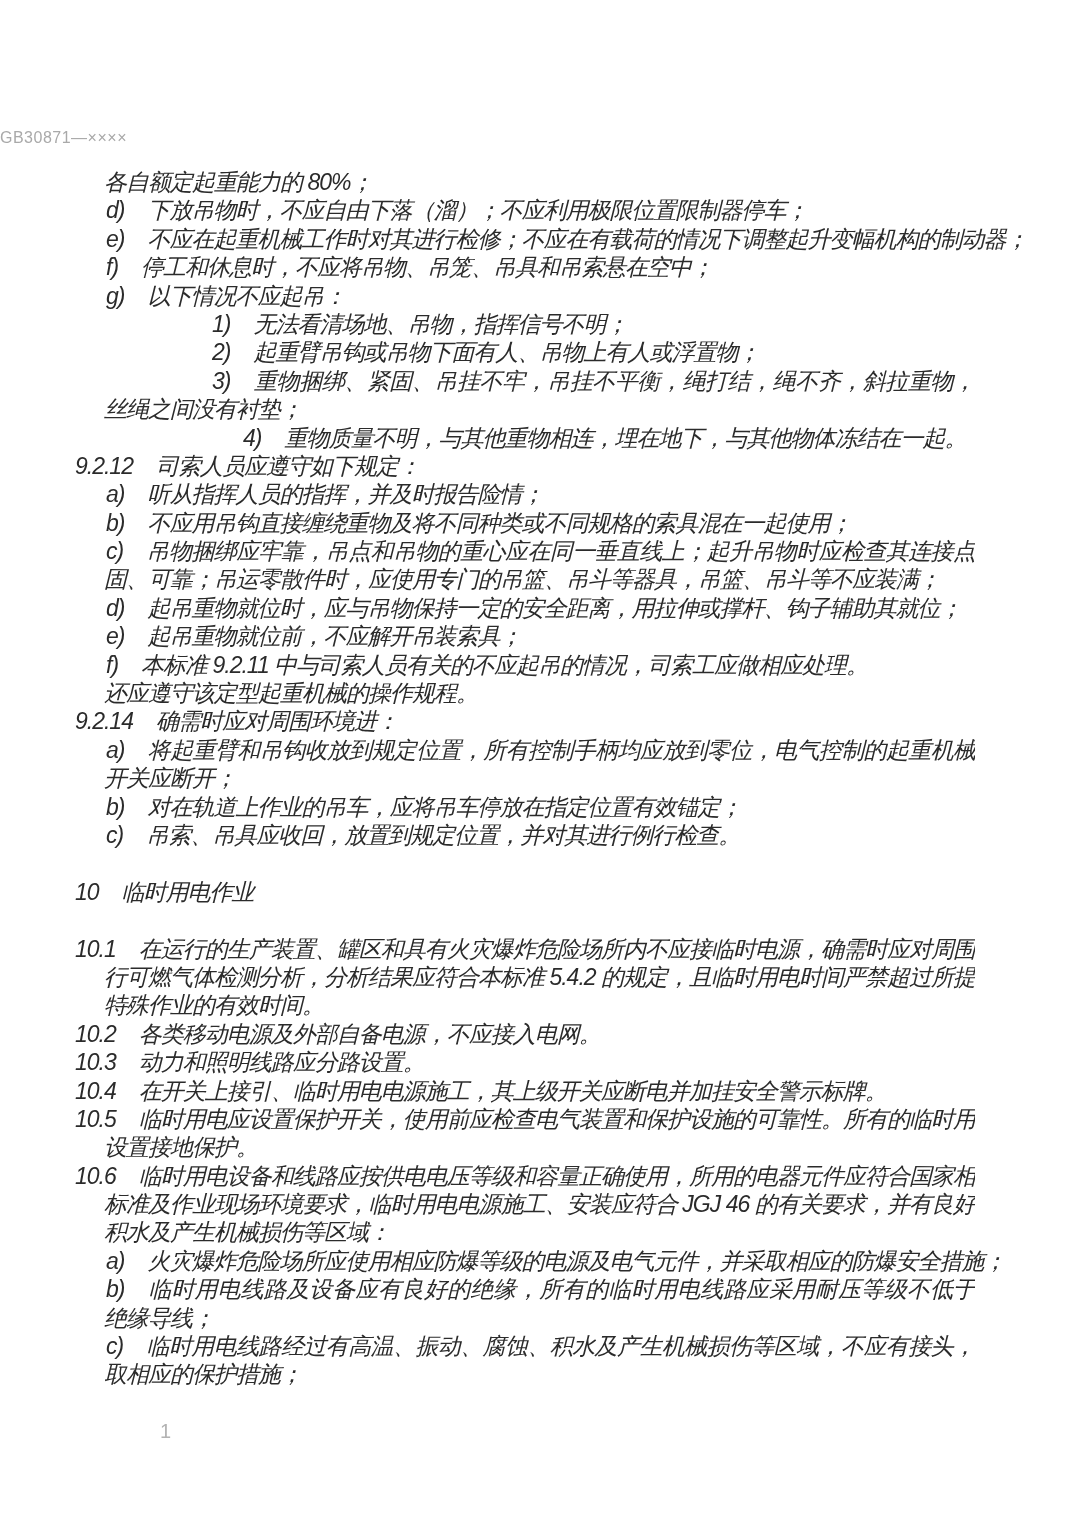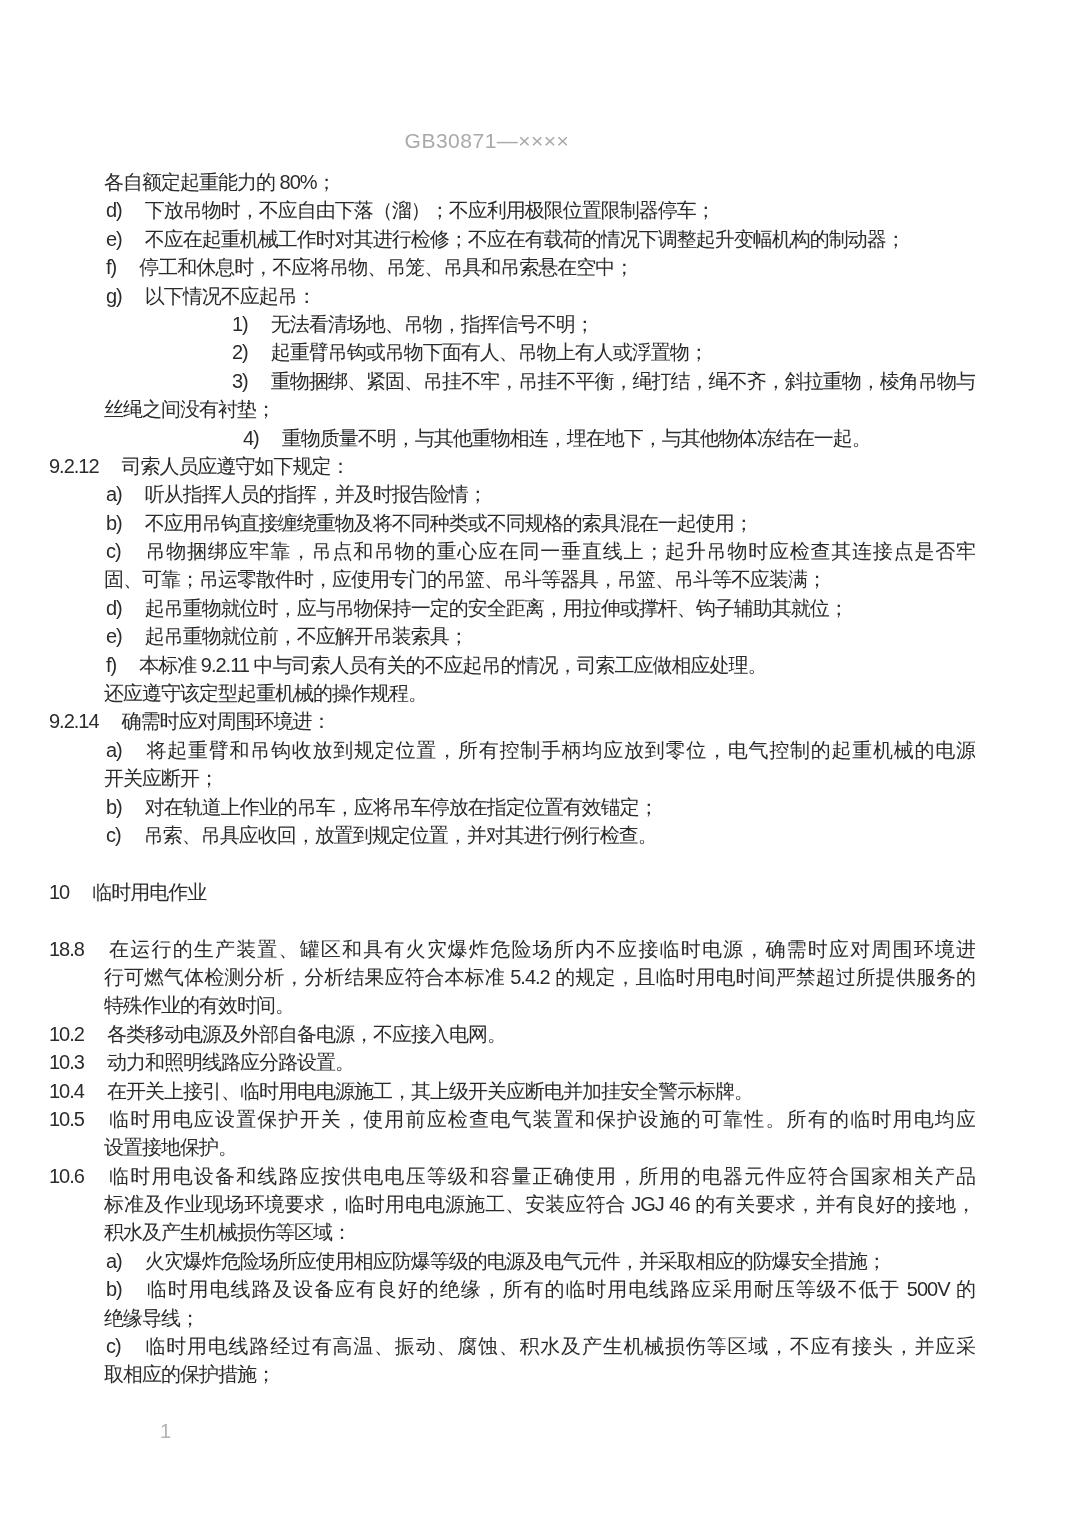--- a/index.html
+++ b/index.html
@@ -10,48 +10,49 @@
     background: #ffffff;
     font-family: "Liberation Sans", "DejaVu Sans", sans-serif;
     color: #2b2b2b;
     overflow: hidden;
   }
   .doc-header {
     position: absolute;
     top: 129px;
     left: 0;
     right: 106px;
-    text-align: center;
-    font-size: 21px;
+    text-align: left;
+    font-size: 16px;
     letter-spacing: 0.5px;
     color: #a9a9a9;
   }
   .doc-body {
     position: absolute;
     top: 168px;
     left: 0;
     right: 105px;
   }
   .line {
     height: 28.4px;
     line-height: 28.4px;
-    font-size: 20px;
+    font-size: 23px;
     letter-spacing: -1px;
     white-space: nowrap;
+    font-style: italic;
   }
   .line.fill {
     white-space: normal;
     text-align: justify;
     text-align-last: justify;
     overflow: hidden;
   }
   .ind-cont   { padding-left: 104px; }
-  .ind-sec    { padding-left: 49px; }
+  .ind-sec    { padding-left: 75px; }
   .ind-letter { padding-left: 106px; }
-  .ind-num    { padding-left: 212px; margin-left: 20px; }
+  .ind-num    { padding-left: 212px; }
   .ind-num4   { padding-left: 243px; }
   .marker { display: inline-block; margin-right: 23px; }
   .page-number {
     position: absolute;
     left: 160px;
     top: 1420px;
     font-size: 20px;
     color: #b3b3b3;
   }
 </style>
@@ -82,21 +83,21 @@
       <div class="line ind-letter"><span class="marker">f)</span><span>本标准 9.2.11 中与司索人员有关的不应起吊的情况，司索工应做相应处理。</span></div>
       <div class="line ind-cont"><span>还应遵守该定型起重机械的操作规程。</span></div>
       <div class="line ind-sec"><span class="marker">9.2.14</span><span>确需时应对周围环境进：</span></div>
       <div class="line ind-letter fill"><span class="marker">a)</span><span>将起重臂和吊钩收放到规定位置，所有控制手柄均应放到零位，电气控制的起重机械的电源</span></div>
       <div class="line ind-cont"><span>开关应断开；</span></div>
       <div class="line ind-letter"><span class="marker">b)</span><span>对在轨道上作业的吊车，应将吊车停放在指定位置有效锚定；</span></div>
       <div class="line ind-letter"><span class="marker">c)</span><span>吊索、吊具应收回，放置到规定位置，并对其进行例行检查。</span></div>
       <div class="line ind-cont"></div>
       <div class="line ind-sec"><span class="marker">10</span><span>临时用电作业</span></div>
       <div class="line ind-cont"></div>
-      <div class="line ind-sec fill"><span class="marker">18.8</span><span>在运行的生产装置、罐区和具有火灾爆炸危险场所内不应接临时电源，确需时应对周围环境进</span></div>
+      <div class="line ind-sec fill"><span class="marker">10.1</span><span>在运行的生产装置、罐区和具有火灾爆炸危险场所内不应接临时电源，确需时应对周围环境进</span></div>
       <div class="line ind-cont fill"><span>行可燃气体检测分析，分析结果应符合本标准 5.4.2 的规定，且临时用电时间严禁超过所提供服务的</span></div>
       <div class="line ind-cont"><span>特殊作业的有效时间。</span></div>
       <div class="line ind-sec"><span class="marker">10.2</span><span>各类移动电源及外部自备电源，不应接入电网。</span></div>
       <div class="line ind-sec"><span class="marker">10.3</span><span>动力和照明线路应分路设置。</span></div>
       <div class="line ind-sec"><span class="marker">10.4</span><span>在开关上接引、临时用电电源施工，其上级开关应断电并加挂安全警示标牌。</span></div>
       <div class="line ind-sec fill"><span class="marker">10.5</span><span>临时用电应设置保护开关，使用前应检查电气装置和保护设施的可靠性。所有的临时用电均应</span></div>
       <div class="line ind-cont"><span>设置接地保护。</span></div>
       <div class="line ind-sec fill"><span class="marker">10.6</span><span>临时用电设备和线路应按供电电压等级和容量正确使用，所用的电器元件应符合国家相关产品</span></div>
       <div class="line ind-cont fill"><span>标准及作业现场环境要求，临时用电电源施工、安装应符合 JGJ 46 的有关要求，并有良好的接地，</span></div>
       <div class="line ind-cont"><span>积水及产生机械损伤等区域：</span></div>

